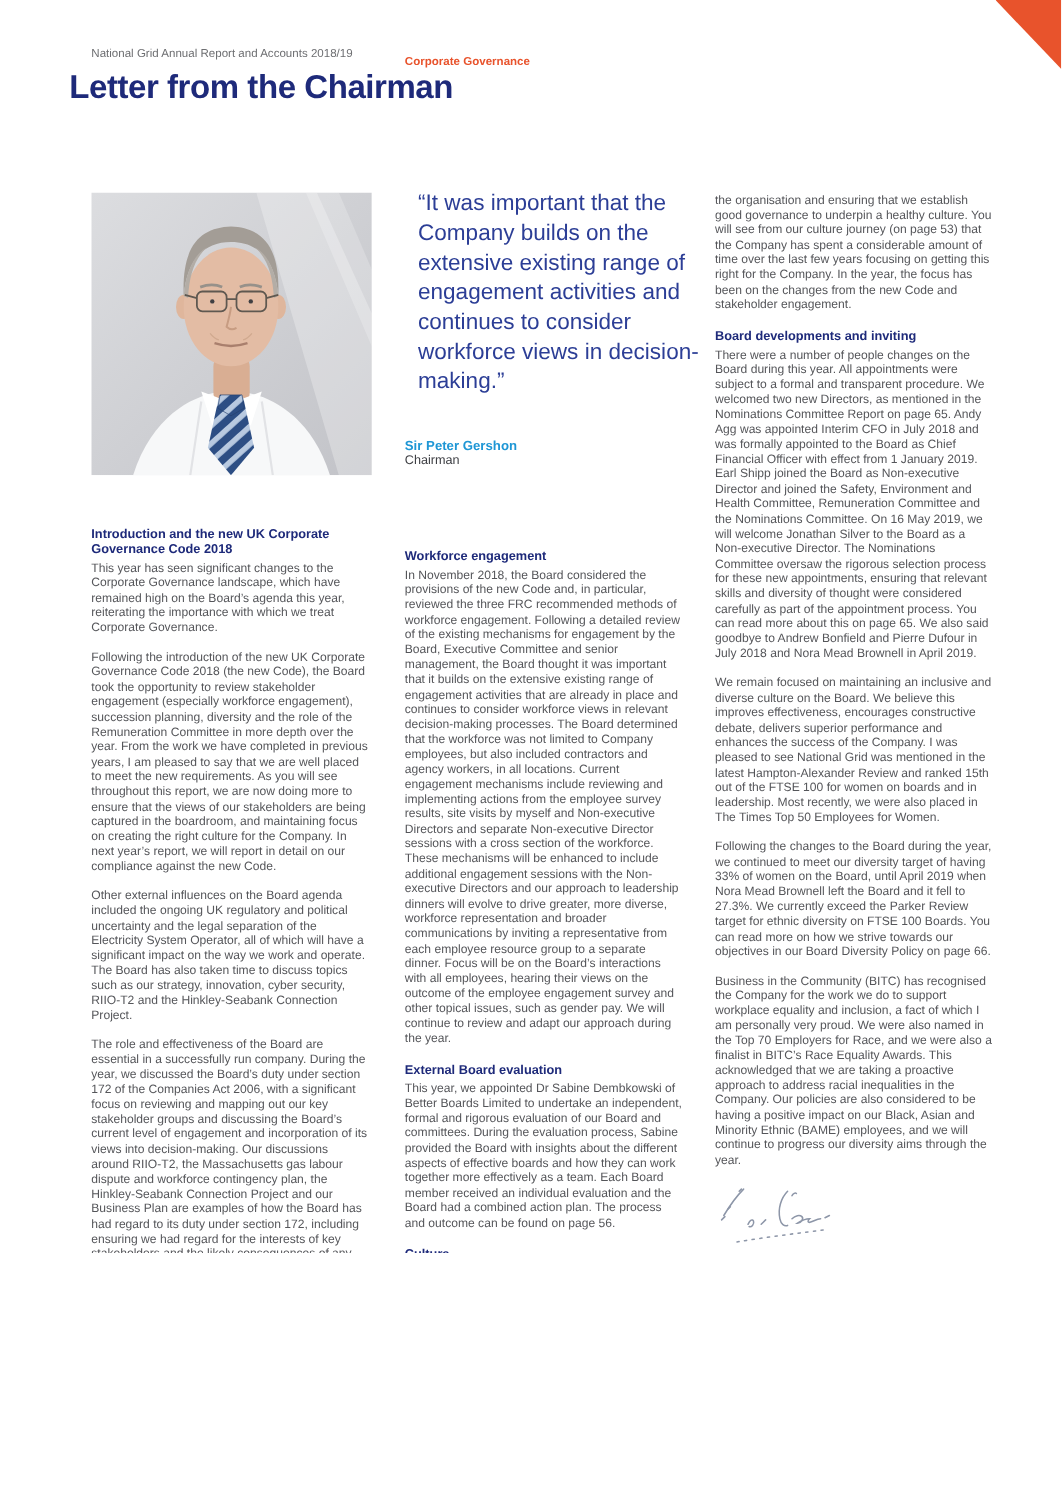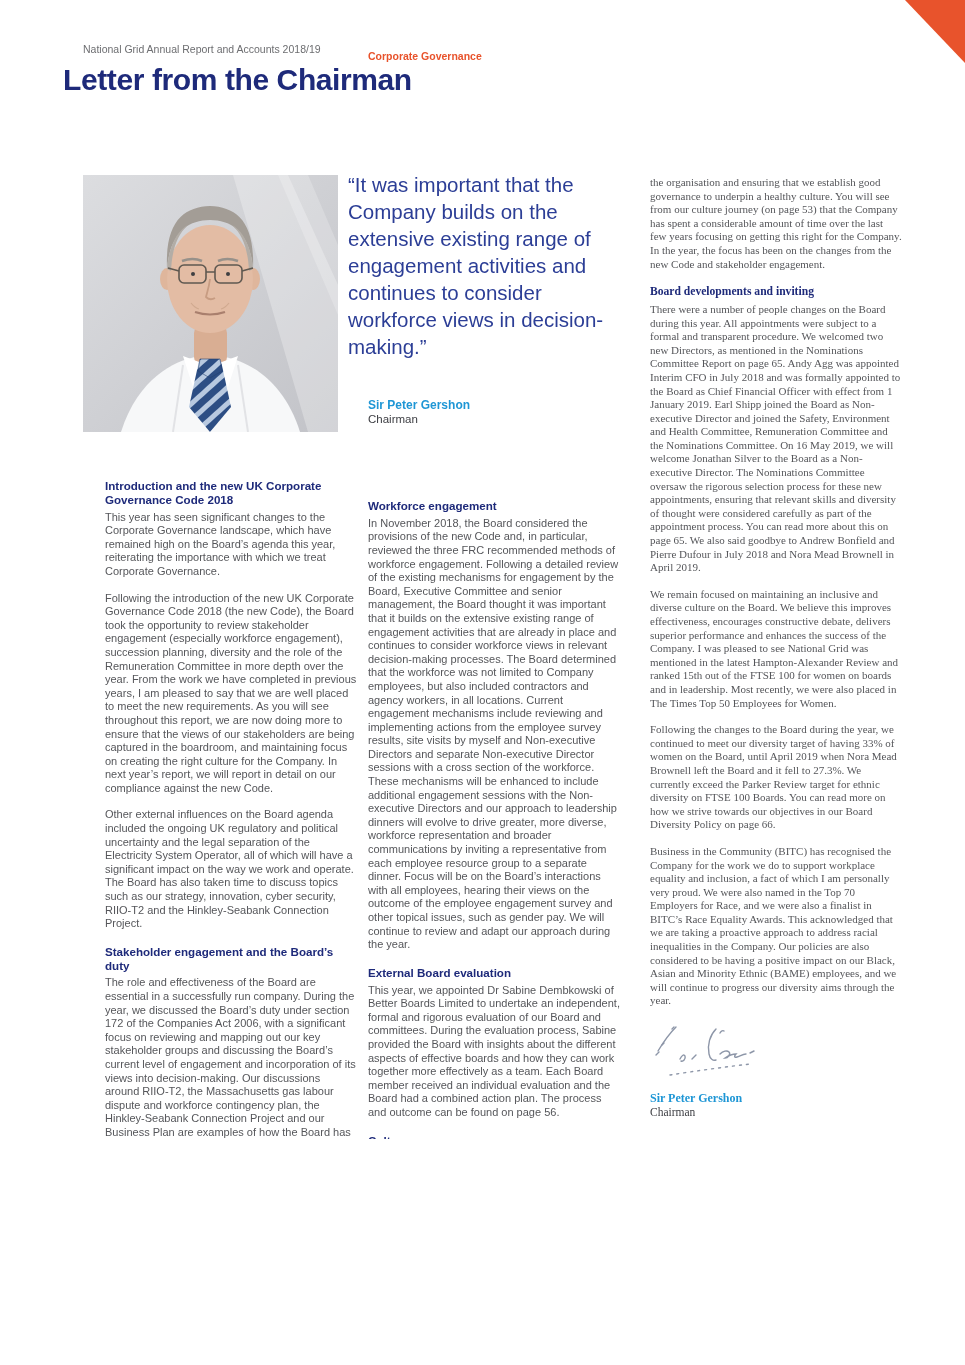--- a/index.html
+++ b/index.html
@@ -12,38 +12,38 @@
     background:#e8532c; clip-path:polygon(0 0, 100% 0, 100% 100%);
   }
   .header-left { position:absolute; left:83px; top:43px; font-size:10.5px; color:#6d6e71; }
   .header-section { position:absolute; left:368px; top:50px; font-size:10.5px; font-weight:bold; color:#e8532c; }
   .page-title {
     position:absolute; left:63px; top:63px; font-size:30px; font-weight:bold;
     color:#1e2a7a; letter-spacing:-0.4px;
   }
   .photo { position:absolute; left:83px; top:175px; width:255px; height:257px; }
   .quote {
-    position:absolute; left:348px; top:171px; width:274px;
+    position:absolute; left:380px; top:171px; width:274px;
     font-size:20.5px; line-height:27px; color:#2c3e96;
   }
   .byline { position:absolute; left:368px; top:398px; }
   .byline-name { font-size:12px; font-weight:bold; color:#1e96d5; line-height:14px; }
   .byline-role { font-size:11.5px; color:#3c3d42; line-height:14px; }
   .col {
     position:absolute; width:252px; font-size:11px; line-height:13.6px; color:#55565a;
   }
   .col p { margin:0 0 13px 0; }
   .col h3 {
     font-size:11.6px; line-height:13.8px; color:#1e2a7a;
     margin:14px 0 4px 0; font-weight:bold;
   }
   .col h3.first { margin-top:0; }
-  .left-col { left:83px; top:479px;margin-left:22px; }
+  .left-col { left:83px; top:479px; }
   .mid-col  { left:368px; top:479px;margin-top:20px; }
-  .right-col{ left:650px; top:176px;font-family:Liberation Serif, serif; }
+  .right-col{ left:650px; top:176px; }
   .signature-block { margin-top:4px; }
   .sig-svg { display:block; margin:0 0 8px 0; }
   .sign-name { font-size:12px; font-weight:bold; color:#1e96d5; line-height:14px; }
   .sign-role { font-size:11.5px; color:#3c3d42; line-height:14px; }
   .page-num { position:absolute; right:52px; top:1319px; font-size:11px; font-weight:bold; color:#1e2a7a; }
 </style>
 </head>
 <body>
 
 <div class="page">
@@ -111,21 +111,20 @@
   <div class="byline">
     <div class="byline-name">Sir Peter Gershon</div>
     <div class="byline-role">Chairman</div>
   </div>
 
   <div class="col left-col">
     <h3 class="first">Introduction and the new UK Corporate Governance Code 2018</h3>
     <p>This year has seen significant changes to the Corporate Governance landscape, which have remained high on the Board’s agenda this year, reiterating the importance with which we treat Corporate Governance.</p>
     <p>Following the introduction of the new UK Corporate Governance Code 2018 (the new Code), the Board took the opportunity to review stakeholder engagement (especially workforce engagement), succession planning, diversity and the role of the Remuneration Committee in more depth over the year. From the work we have completed in previous years, I am pleased to say that we are well placed to meet the new requirements. As you will see throughout this report, we are now doing more to ensure that the views of our stakeholders are being captured in the boardroom, and maintaining focus on creating the right culture for the Company. In next year’s report, we will report in detail on our compliance against the new Code.</p>
     <p>Other external influences on the Board agenda included the ongoing UK regulatory and political uncertainty and the legal separation of the Electricity System Operator, all of which will have a significant impact on the way we work and operate. The Board has also taken time to discuss topics such as our strategy, innovation, cyber security, RIIO-T2 and the Hinkley-Seabank Connection Project.</p>
-    <h3>Stakeholder engagement and the Board’s duty</h3>
     <p>The role and effectiveness of the Board are essential in a successfully run company. During the year, we discussed the Board’s duty under section 172 of the Companies Act 2006, with a significant focus on reviewing and mapping out our key stakeholder groups and discussing the Board’s current level of engagement and incorporation of its views into decision-making. Our discussions around RIIO-T2, the Massachusetts gas labour dispute and workforce contingency plan, the Hinkley-Seabank Connection Project and our Business Plan are examples of how the Board has had regard to its duty under section 172, including ensuring we had regard for the interests of key stakeholders and the likely consequences of any decisions in the long term. You can read more about who our key stakeholders are and how they have influenced key decision-making on pages 54 – 55.</p>
   </div>
 
   <div class="col mid-col">
     <h3 class="first">Workforce engagement</h3>
     <p>In November 2018, the Board considered the provisions of the new Code and, in particular, reviewed the three FRC recommended methods of workforce engagement. Following a detailed review of the existing mechanisms for engagement by the Board, Executive Committee and senior management, the Board thought it was important that it builds on the extensive existing range of engagement activities that are already in place and continues to consider workforce views in relevant decision-making processes. The Board determined that the workforce was not limited to Company employees, but also included contractors and agency workers, in all locations. Current engagement mechanisms include reviewing and implementing actions from the employee survey results, site visits by myself and Non-executive Directors and separate Non-executive Director sessions with a cross section of the workforce. These mechanisms will be enhanced to include additional engagement sessions with the Non-executive Directors and our approach to leadership dinners will evolve to drive greater, more diverse, workforce representation and broader communications by inviting a representative from each employee resource group to a separate dinner. Focus will be on the Board’s interactions with all employees, hearing their views on the outcome of the employee engagement survey and other topical issues, such as gender pay. We will continue to review and adapt our approach during the year.</p>
     <h3>External Board evaluation</h3>
     <p>This year, we appointed Dr Sabine Dembkowski of Better Boards Limited to undertake an independent, formal and rigorous evaluation of our Board and committees. During the evaluation process, Sabine provided the Board with insights about the different aspects of effective boards and how they can work together more effectively as a team. Each Board member received an individual evaluation and the Board had a combined action plan. The process and outcome can be found on page 56.</p>
     <h3>Culture</h3>
   </div>

